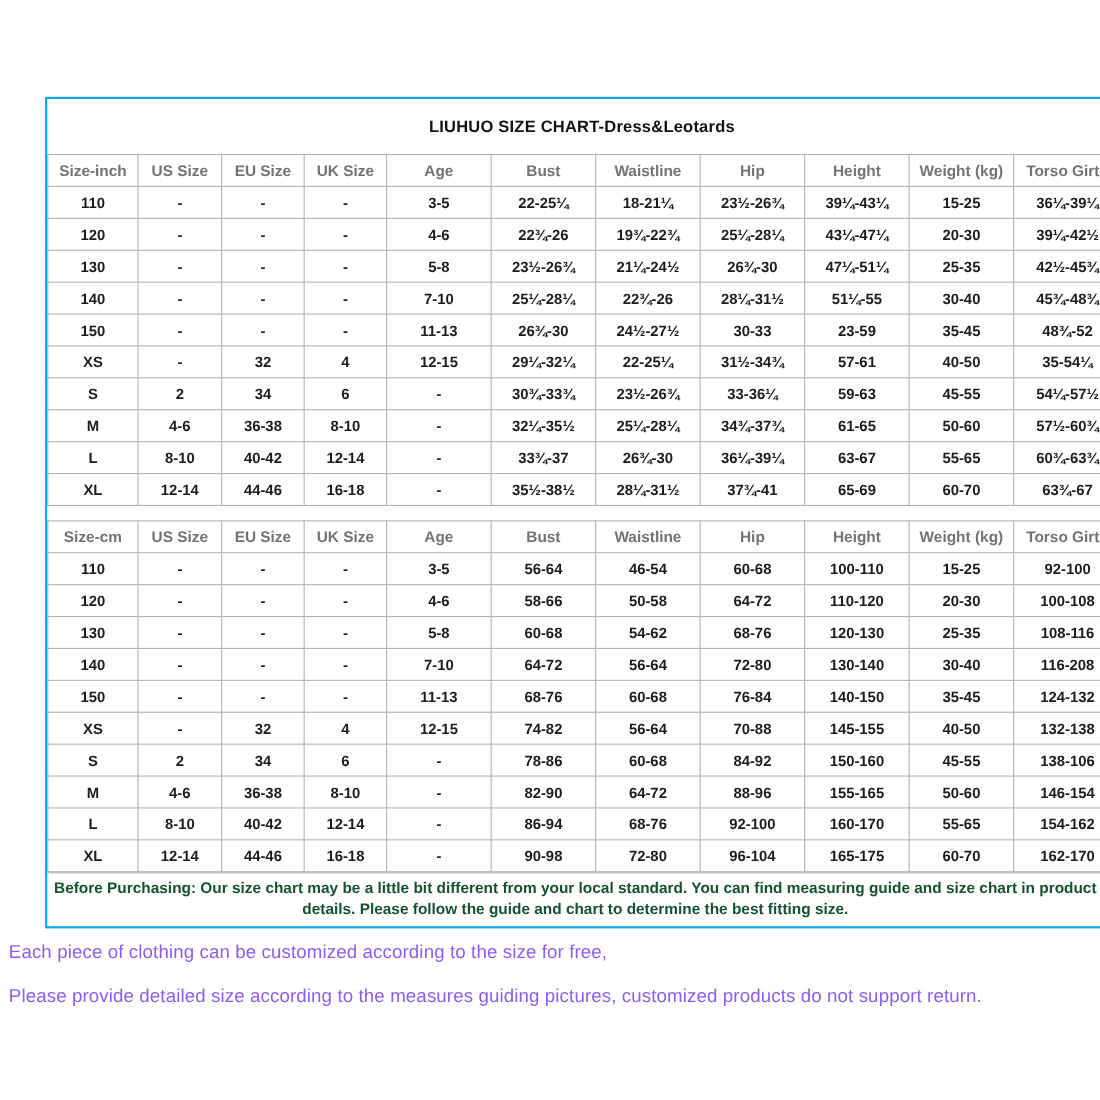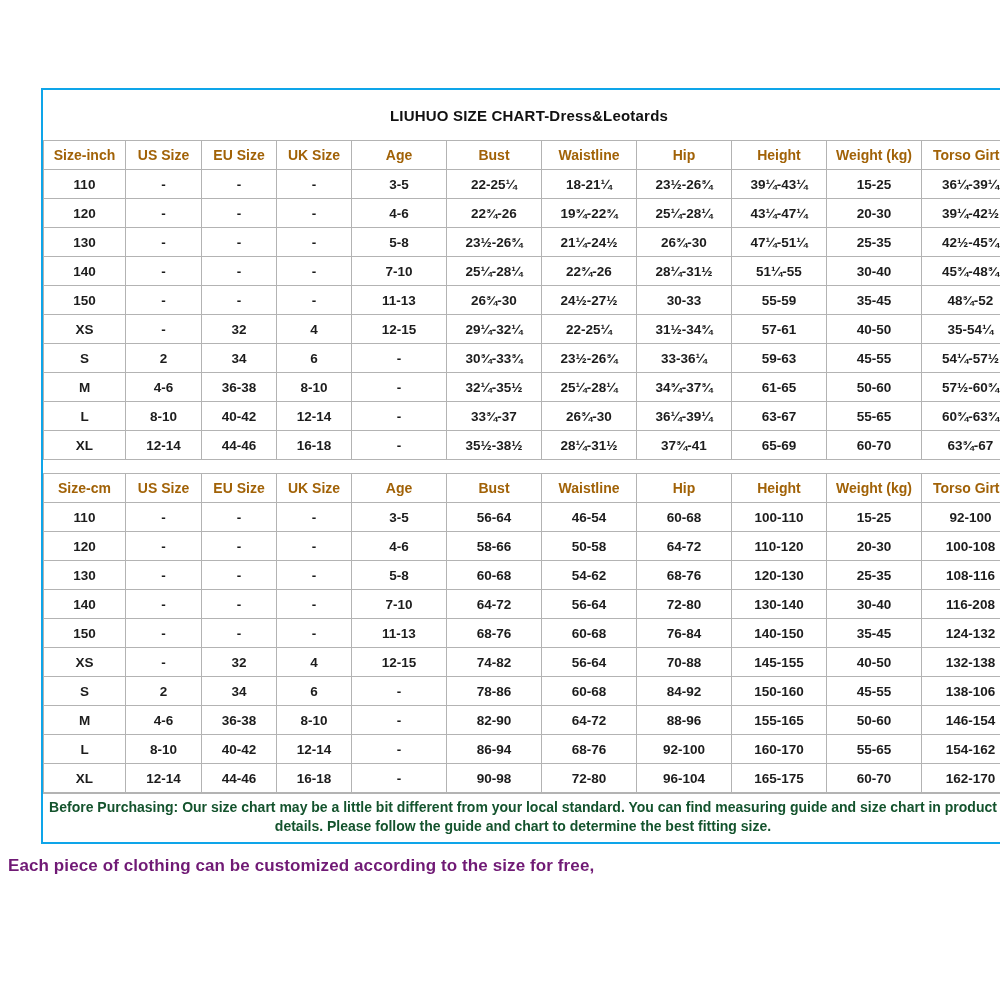--- a/index.html
+++ b/index.html
@@ -17,30 +17,30 @@
     font-weight:700; font-size:15px; letter-spacing:0.2px; color:#111;
   }
   table.size-table {
     width:100%; border-collapse:collapse; table-layout:fixed;
   }
   table.size-table th, table.size-table td {
     border:1px solid #b3b3b3; height:29px; text-align:center;
     vertical-align:middle; font-size:13.5px; font-weight:700; color:#1c1c1c;
     padding:0 2px; white-space:nowrap; overflow:hidden;
   }
-  table.size-table th { font-size:14px; color:#a16207; }
+  table.size-table th { font-size:14px; color:#737373; }
   .table-gap { height:13px; background:#ffffff; }
   .note-row {
     border-top:1px solid #b3b3b3; padding:4px 18px 6px 6px;
     text-align:center; font-weight:700; font-size:14px; line-height:19px;
     color:#14532d;
   }
   .footer-text { position:absolute; left:8px; top:856px; width:984px; }
   .footer-text p {
-    font-size:17px; font-weight:700; color:#701a75; line-height:20px;
+    font-size:17px; font-weight:400; color:#8b5cf6; line-height:20px;
     margin-bottom:20px; letter-spacing:0.1px;
   }
 </style>
 </head>
 <body>
 
 <div class="sheet">
 
   <div class="chart-box">
 
@@ -130,21 +130,21 @@
           </tr>
           <tr>
             <td>150</td>
             <td>-</td>
             <td>-</td>
             <td>-</td>
             <td>11-13</td>
             <td>26¾-30</td>
             <td>24½-27½</td>
             <td>30-33</td>
-            <td>55-59</td>
+            <td>23-59</td>
             <td>35-45</td>
             <td>48¾-52</td>
           </tr>
           <tr>
             <td>XS</td>
             <td>-</td>
             <td>32</td>
             <td>4</td>
             <td>12-15</td>
             <td>29¼-32¼</td>
@@ -373,15 +373,16 @@
           </tr>
         </tbody>
     </table>
 
     <div class="note-row">Before Purchasing: Our size chart may be a little bit different from your local standard. You can find measuring guide and size chart in product details. Please follow the guide and chart to determine the best fitting size.</div>
 
   </div>
 
   <div class="footer-text">
     <p>Each piece of clothing can be customized according to the size for free,</p>
+    <p>Please provide detailed size according to the measures guiding pictures, customized products do not support return.</p>
   </div>
 
 </div>
 
 </body></html>

